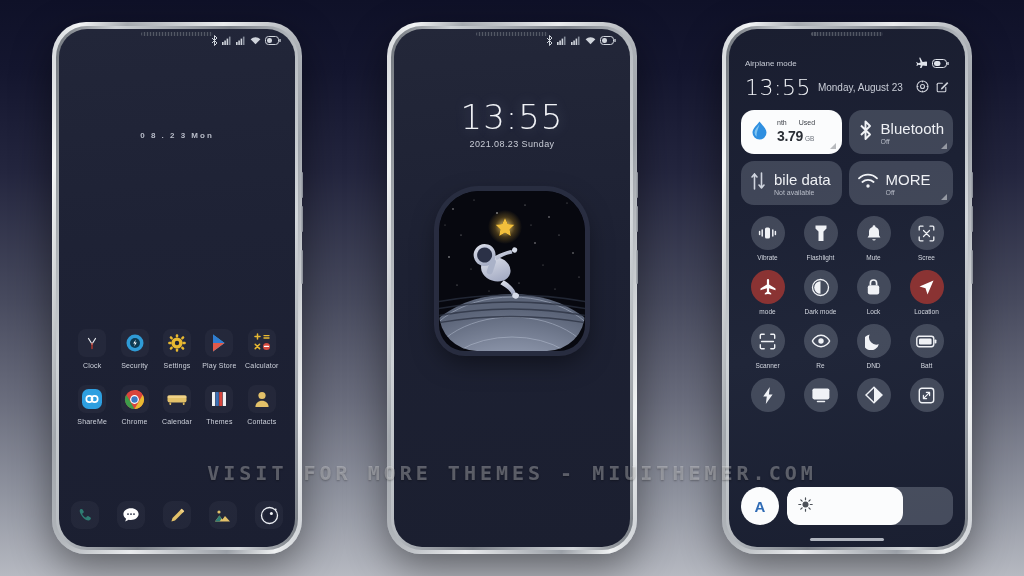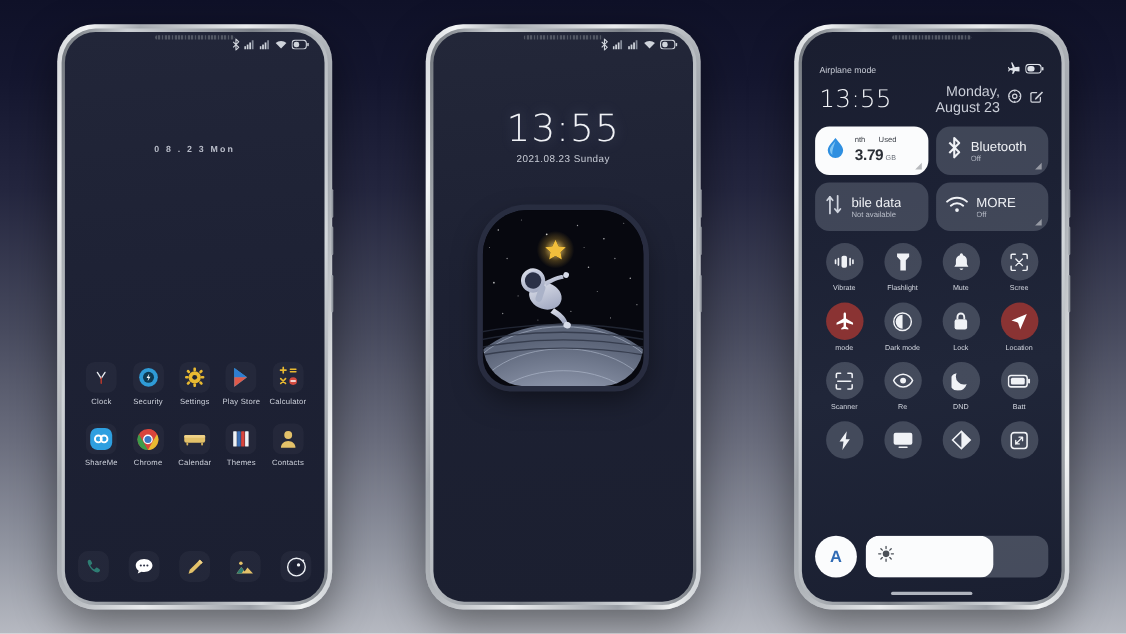--- a/index.html
+++ b/index.html
@@ -111,34 +111,34 @@
   .cc { position: absolute; inset: 0; padding: 22px 12px 4px; }
   .cc-top {
     display: flex; align-items: center; justify-content: space-between;
     padding: 4px 4px 0; height: 20px;
   }
   .cc-airplane { font-size: 8px; color: #c9cdd7; }
   .cc-topright { display: flex; align-items: center; gap: 5px; }
   .cc-clockrow { display: flex; align-items: center; padding: 4px 4px 0; gap: 7px; }
   .cc-time { color: #f2f4f8; font-size: 22px; font-weight: 300; letter-spacing: .5px;
              font-family: "DejaVu Sans", sans-serif; }
-  .cc-day { color: #c9cdd7; font-size: 13px; flex: 1; text-align: right; }
+  .cc-day { color: #c9cdd7; font-size: 10px; flex: 1; }
   .cc-icobtn { opacity: .9; }
 
   .bigtiles {
     display: grid; grid-template-columns: 1fr 1fr; gap: 7px; margin-top: 10px;
   }
   .bigtile {
     height: 44px; border-radius: 13px; padding: 7px 9px;
     display: flex; align-items: center; gap: 8px; position: relative;
     background: rgba(136,143,158,.34);
   }
   .bigtile.on { background: #fbfcfd; }
   .bt-txt { display: flex; flex-direction: column; gap: 1px; overflow: hidden; }
-  .bt-title { font-size: 12px; color: #eef0f4; white-space: nowrap; }
+  .bt-title { font-size: 15px; color: #eef0f4; white-space: nowrap; }
   .bigtile.on .bt-title { color: #3c4048; font-size: 7px; }
   .bt-sub { font-size: 7px; color: #b9bec9; white-space: nowrap; }
   .bt-corner {
     position: absolute; right: 6px; bottom: 5px; width: 0; height: 0;
     border-style: solid; border-width: 0 0 6px 6px;
     border-color: transparent transparent rgba(255,255,255,.45) transparent;
   }
   .bigtile.on .bt-corner { border-color: transparent transparent rgba(60,64,72,.35) transparent; }
   .bt-big { font-size: 14px; color: #2b2f36; font-weight: 700; letter-spacing: -.3px; }
   .bt-unit { font-size: 6.5px; color: #6d727c; margin-left: 2px; }
@@ -819,13 +819,14 @@
 
           <div class="homeind"></div>
         </div>
       </div>
     </div>
     <div class="sidebtn" style="top:150px;height:26px;"></div>
     <div class="sidebtn" style="top:184px;height:26px;"></div>
     <div class="sidebtn" style="top:228px;height:34px;"></div>
   </div>
 
+  <div class="watermark">VISIT FOR MORE THEMES - MIUITHEMER.COM</div>
 </div>
 
 </body></html>

